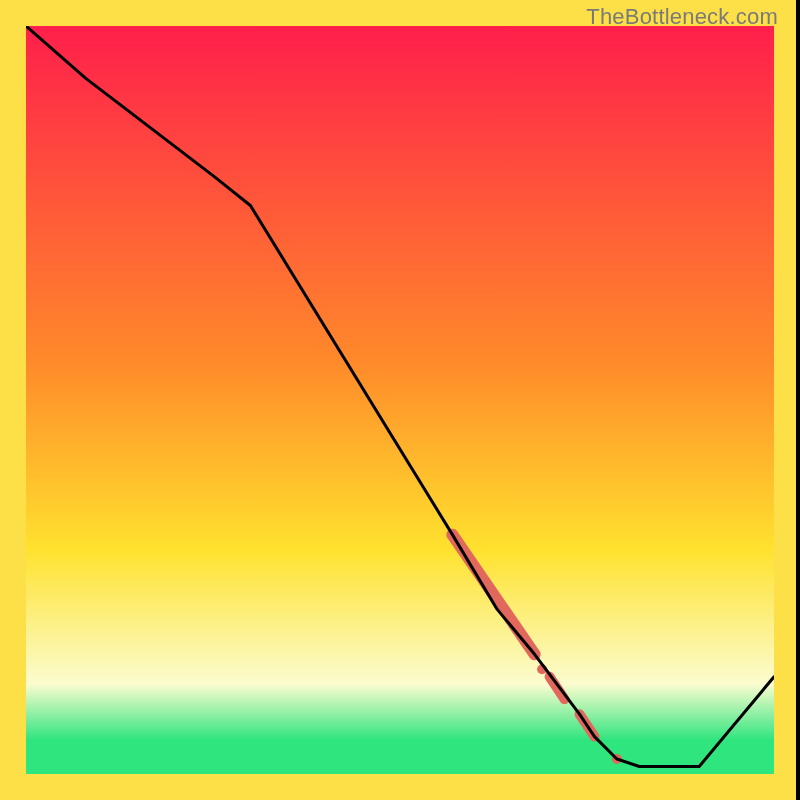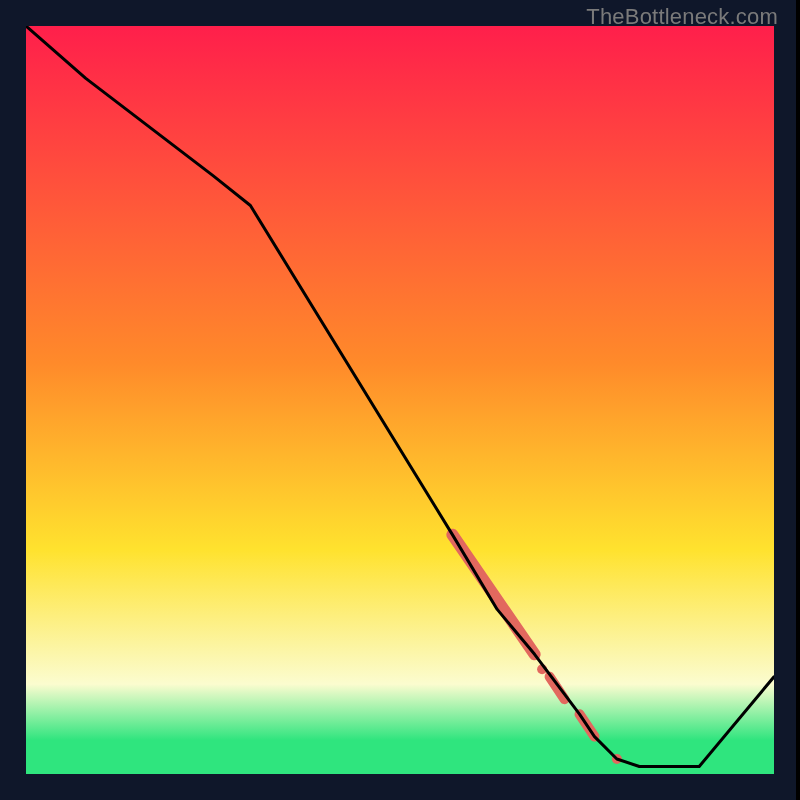--- a/index.html
+++ b/index.html
@@ -10,21 +10,21 @@
     background: #000;
     overflow: hidden;
     font-family: Arial, Helvetica, sans-serif;
   }
   .frame {
     position: absolute;
     left: 0;
     top: 0;
     width: 796px;
     height: 800px;
-    background: #0f172a;
+    background: #fde047;
   }
   .plot-area {
     position: absolute;
     left: 26px;
     top: 26px;
     width: 748px;
     height: 748px;
     overflow: hidden;
   }
   .gradient {

